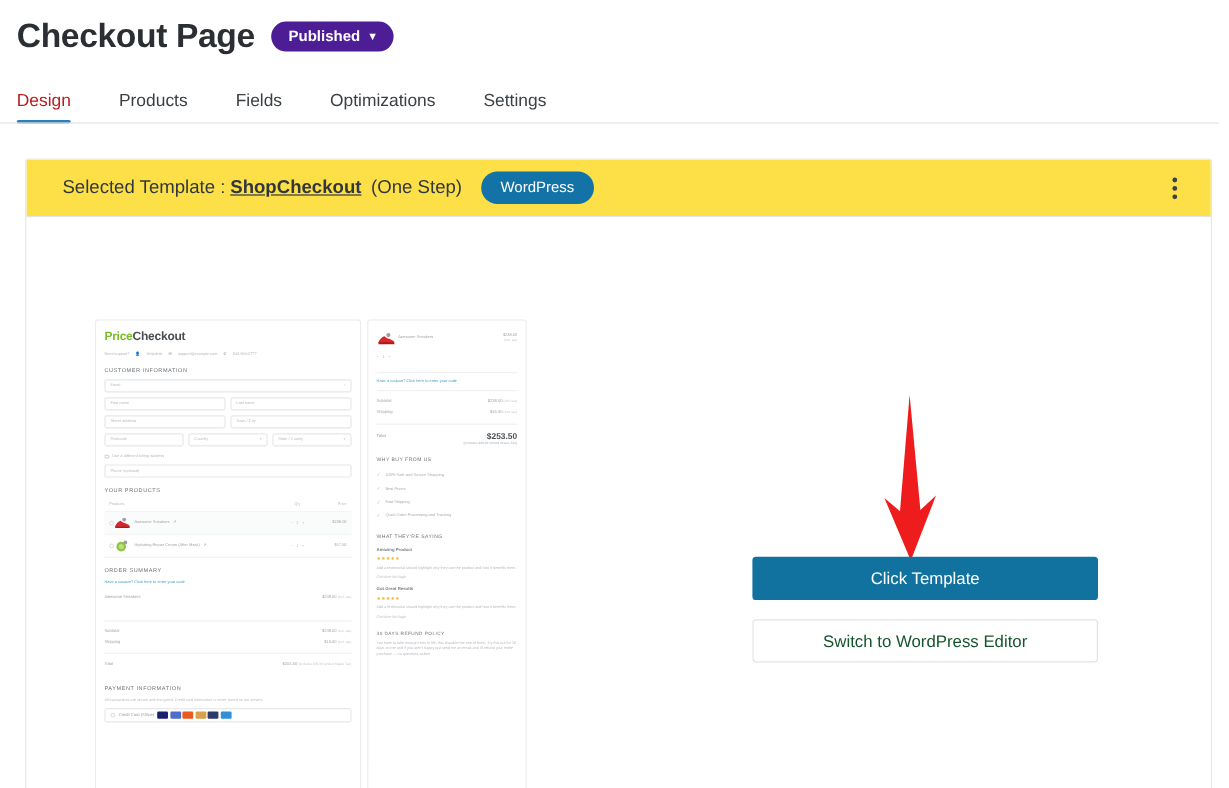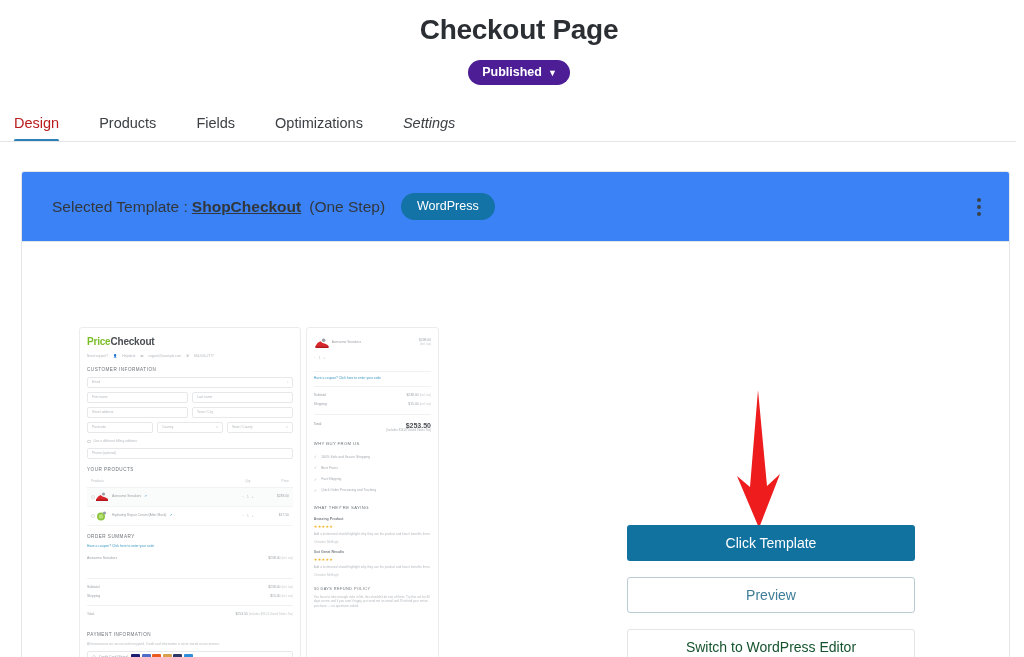--- a/index.html
+++ b/index.html
@@ -6,60 +6,60 @@
   html, body {
     width: 1024px; height: 657px;
     background: #ffffff;
     font-family: "Liberation Sans", sans-serif;
     color: #33373c;
     overflow: hidden;
   }
   #app { position: relative; width: 1024px; height: 657px; }
 
   
-  .page-head { padding: 14px 0 0 14px; display: flex; align-items: center; gap: 14px; flex-direction: column; }
+  .page-head { padding: 14px 0 0 14px; display: flex; align-items: center; gap: 14px; }
   .page-title { font-size: 28px; font-weight: 700; letter-spacing: -0.3px; color: #2b2f33; }
   .status-badge {
     display: inline-flex; align-items: center; gap: 6px;
     background: #4c1d95; color: #ffffff;
     border-radius: 40px; padding: 5px 13px 6px 14px;
     font-size: 12.5px; font-weight: 600;
   }
   .status-badge .chev { font-size: 9px; line-height: 1; transform: translateY(1px); }
 
   
   .tabs { margin-top: 26px; padding-left: 14px; display: flex; gap: 0; position: relative; }
   .tabs::after {
     content: ""; position: absolute; left: 0; right: 8px; bottom: 0;
     height: 1px; background: #e3e5e8;
   }
   .tab {
     font-size: 14.5px; color: #3b4045; padding: 4px 20px 11px 0; margin-right: 20px;
     position: relative; cursor: pointer; white-space: nowrap;
   }
-  .tab:last-child { margin-right: 0; font-style: italic; }
+  .tab:last-child { margin-right: 0; }
   .tab.active { color: #b91c1c; font-weight: 400; }
   .tab.active::after {
     content: ""; position: absolute; left: 0; right: 20px; bottom: 0;
     height: 3px; background: #2d80b5; border-radius: 2px;
   }
 
   
   .card {
     margin: 29px 14px 0 21px;
     border: 1px solid #e4e6e9;
     border-radius: 3px;
     background: #fff;
     height: 600px;
     overflow: hidden;
   }
   .card-head {
-    background: #3b82f6;
+    background: #fde047;
     border-bottom: 1px solid #e0e5e8;
-    height: 70px;
+    height: 48px;
     display: flex; align-items: center;
     padding: 0 18px 0 30px;
   }
   .sel-label { font-size: 15.5px; color: #32373c; }
   .sel-name { font-size: 15.5px; color: #32373c; font-weight: 600; margin-left: 4px; text-decoration: underline; }
   .sel-step { font-size: 15.5px; color: #32373c; margin-left: 8px; }
   .pill-customizer {
     margin-left: 16px;
     background: #1473a6; color: #fff;
     font-size: 12.5px; border-radius: 40px;
@@ -396,19 +396,18 @@
           <div class="refund-body">You have to take enough risks in life, this shouldn't be one of them. Try this out for 30 days on me and if you aren't happy just send me an email and I'll refund your entire purchase — no questions asked.</div>
         </div>
       </div>
 
       <svg class="arrow" viewBox="0 0 60 140">
         <path d="M30 0 L39 96 L52 84 L31 138 L9 86 L22 97 Z" fill="#ee1c1c"></path>
       </svg>
 
       <div class="actions">
         <div class="btn btn-primary">Click Template</div>
-        <div class="btn btn-outline">Preview</div>
         <div class="btn btn-plain">Switch to WordPress Editor</div>
       </div>
 
     </div>
   </div>
 </div>
 
 </body></html>

